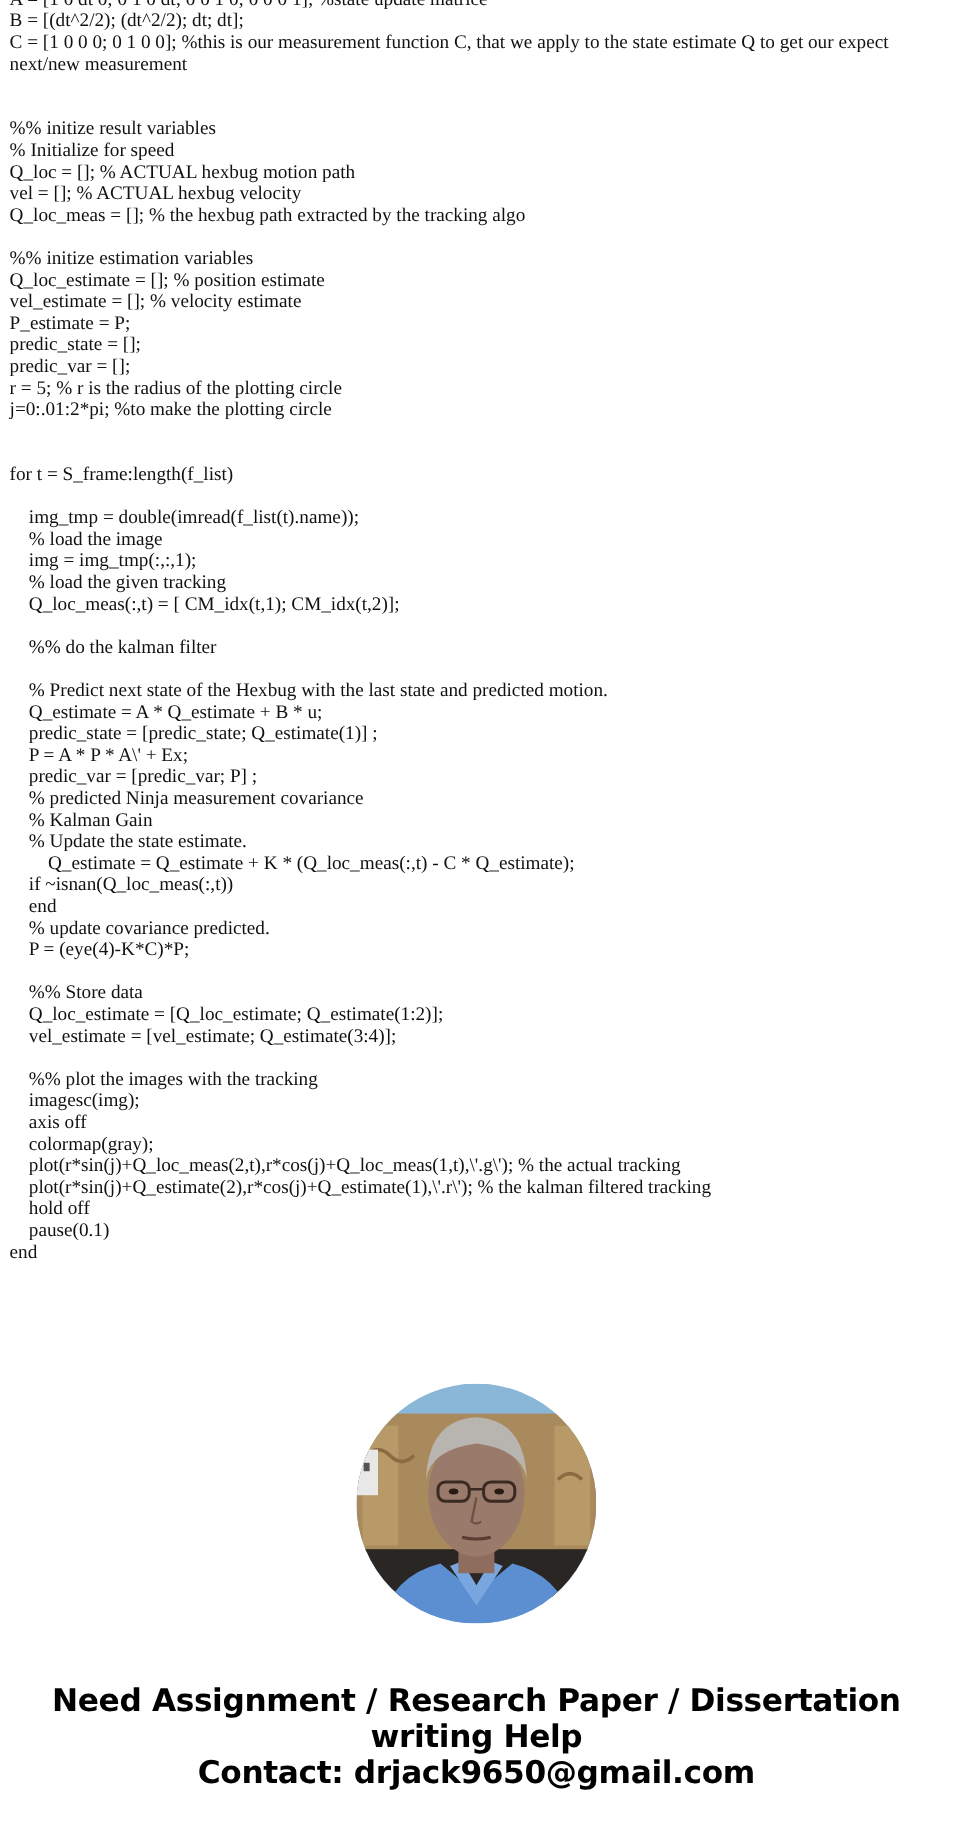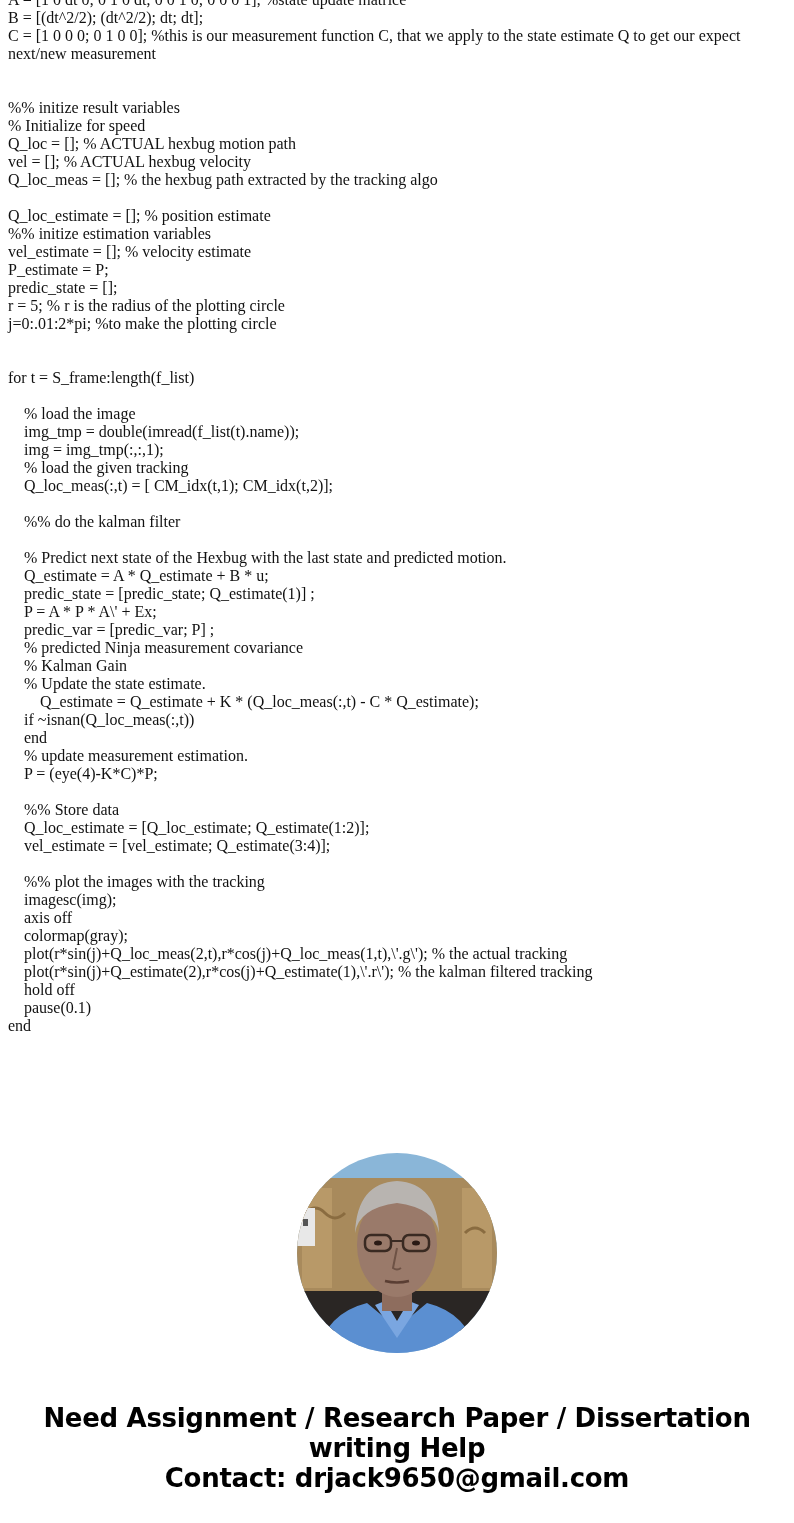--- a/index.html
+++ b/index.html
@@ -64,51 +64,52 @@
   <div class="line">B = [(dt^2/2); (dt^2/2); dt; dt];</div>
   <div class="line wrap">C = [1 0 0 0; 0 1 0 0]; %this is our measurement function C, that we apply to the state estimate Q to get our expect next/new measurement</div>
   <div class="line"></div>
   <div class="line"></div>
   <div class="line">%% initize result variables</div>
   <div class="line">% Initialize for speed</div>
   <div class="line">Q_loc = []; % ACTUAL hexbug motion path</div>
   <div class="line">vel = []; % ACTUAL hexbug velocity</div>
   <div class="line">Q_loc_meas = []; % the hexbug path extracted by the tracking algo</div>
   <div class="line"></div>
+  <div class="line">%% initize estimation variables</div>
   <div class="line">Q_loc_estimate = []; % position estimate</div>
-  <div class="line">%% initize estimation variables</div>
   <div class="line">vel_estimate = []; % velocity estimate</div>
   <div class="line">P_estimate = P;</div>
   <div class="line">predic_state = [];</div>
+  <div class="line">predic_var = [];</div>
   <div class="line">r = 5; % r is the radius of the plotting circle</div>
   <div class="line">j=0:.01:2*pi; %to make the plotting circle</div>
   <div class="line"></div>
   <div class="line"></div>
   <div class="line">for t = S_frame:length(f_list)</div>
   <div class="line"></div>
+  <div class="line">    img_tmp = double(imread(f_list(t).name));</div>
   <div class="line">    % load the image</div>
-  <div class="line">    img_tmp = double(imread(f_list(t).name));</div>
   <div class="line">    img = img_tmp(:,:,1);</div>
   <div class="line">    % load the given tracking</div>
   <div class="line">    Q_loc_meas(:,t) = [ CM_idx(t,1); CM_idx(t,2)];</div>
   <div class="line"></div>
   <div class="line">    %% do the kalman filter</div>
   <div class="line"></div>
   <div class="line">    % Predict next state of the Hexbug with the last state and predicted motion.</div>
   <div class="line">    Q_estimate = A * Q_estimate + B * u;</div>
   <div class="line">    predic_state = [predic_state; Q_estimate(1)] ;</div>
   <div class="line">    P = A * P * A\' + Ex;</div>
   <div class="line">    predic_var = [predic_var; P] ;</div>
   <div class="line">    % predicted Ninja measurement covariance</div>
   <div class="line">    % Kalman Gain</div>
   <div class="line">    % Update the state estimate.</div>
   <div class="line">        Q_estimate = Q_estimate + K * (Q_loc_meas(:,t) - C * Q_estimate);</div>
   <div class="line">    if ~isnan(Q_loc_meas(:,t))</div>
   <div class="line">    end</div>
-  <div class="line">    % update measurement estimation.</div>
+  <div class="line">    % update covariance predicted.</div>
   <div class="line">    P = (eye(4)-K*C)*P;</div>
   <div class="line"></div>
   <div class="line">    %% Store data</div>
   <div class="line">    Q_loc_estimate = [Q_loc_estimate; Q_estimate(1:2)];</div>
   <div class="line">    vel_estimate = [vel_estimate; Q_estimate(3:4)];</div>
   <div class="line"></div>
   <div class="line">    %% plot the images with the tracking</div>
   <div class="line">    imagesc(img);</div>
   <div class="line">    axis off</div>
   <div class="line">    colormap(gray);</div>

